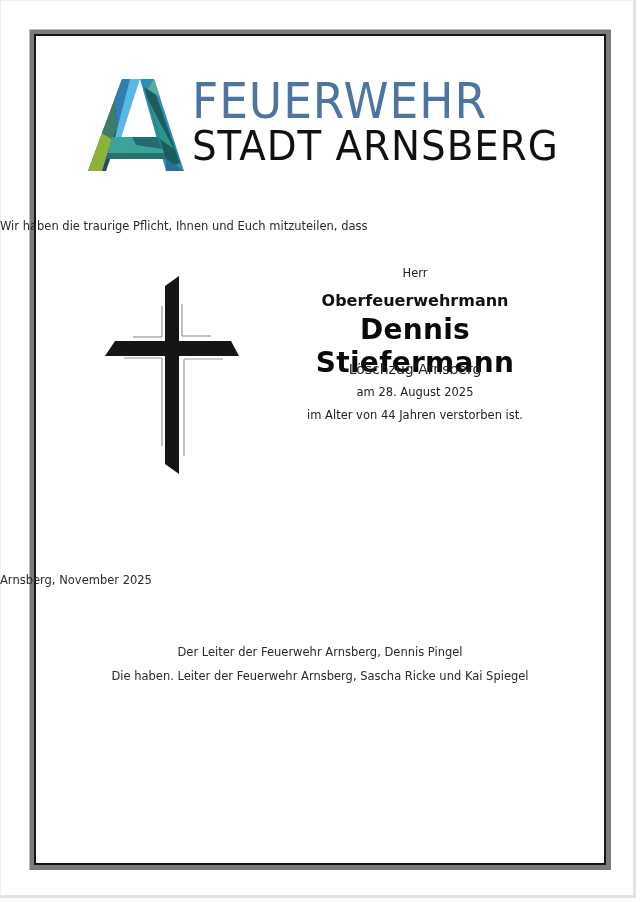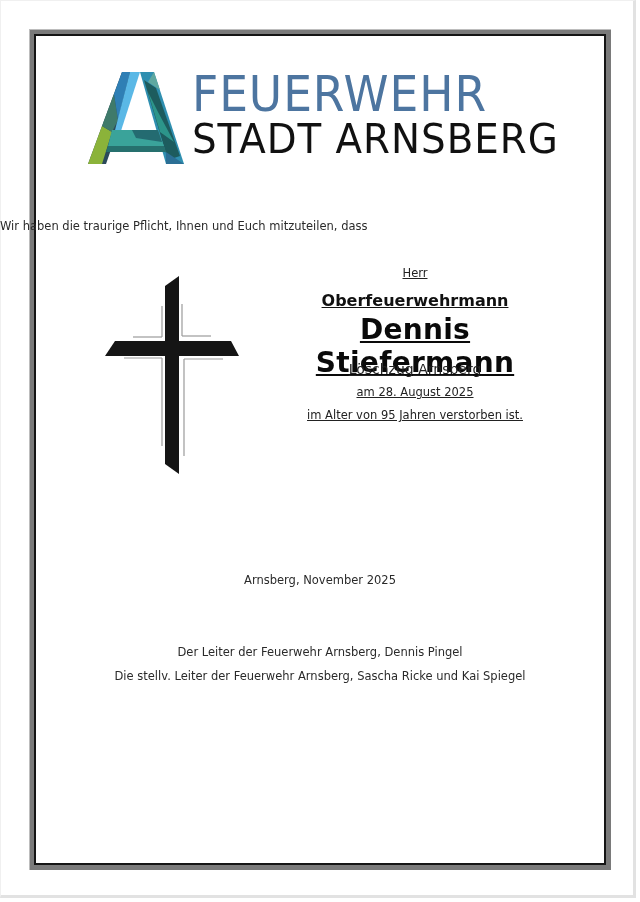--- a/index.html
+++ b/index.html
@@ -41,21 +41,21 @@
       position: absolute;
       left: 34px; top: 34px;
       width: 572px;
       height: 831px;
       background: #ffffff;
       border: 2px solid #151515;
       box-sizing: border-box;
     }
     .logo {
       position: absolute;
-      left: 88px; top: 72px;
+      left: 88px; top: 79px;
       width: 470px;
       height: 92px;
     }
     .logo-mark {
       position: absolute;
       left: 0; top: 0;
       width: 96px;
       height: 92px;
     }
     .logo-line1 {
@@ -95,39 +95,37 @@
       left: 104px; top: 276px;
       width: 137px;
       height: 200px;
     }
     .center-col {
       position: absolute;
       left: 262px;
       width: 306px;
       text-align: center;
       color: #222;
-      text-decoration: underline;
     }
     .salutation { top: 266px; font-size: 11.5px; }
     .rank { top: 291px; font-size: 16px; font-weight: bold; color: #111; }
     .name {
       top: 313px;
       font-size: 28px;
       font-weight: bold;
       color: #0a0a0a;
       letter-spacing: 0.3px;
     }
     .unit { top: 361px; font-size: 14px; }
     .date { top: 385px; font-size: 11.5px; }
     .age { top: 408px; font-size: 11.5px; }
     .place-date {
       position: absolute;
       left: 0; top: 573px;
       width: 640px;
-      text-align: center;
       font-size: 11.5px;
       color: #2a2a2a;
     }
     .sign {
       position: absolute;
       left: 0;
       width: 640px;
       text-align: center;
       font-size: 11.5px;
       color: #2a2a2a;
@@ -182,18 +180,18 @@
   <polygon points="61,10 75,0 75,198 61,188" fill="#151515"></polygon>
 
   <polygon points="11,65 127,65 135,80 1,80" fill="#151515"></polygon>
 </svg>
 
 <div class="center-col salutation" style="position:absolute;">Herr</div>
 <div class="center-col rank" style="position:absolute;">Oberfeuerwehrmann</div>
 <div class="center-col name" style="position:absolute;">Dennis Stiefermann</div>
 <div class="center-col unit" style="position:absolute;">Löschzug Arnsberg</div>
 <div class="center-col date" style="position:absolute;">am 28. August 2025</div>
-<div class="center-col age" style="position:absolute;">im Alter von 95 Jahren verstorben ist.</div>
+<div class="center-col age" style="position:absolute;">im Alter von 44 Jahren verstorben ist.</div>
 
 <div class="place-date">Arnsberg, November 2025</div>
 
 <div class="sign sign1">Der Leiter der Feuerwehr Arnsberg, Dennis Pingel</div>
-<div class="sign sign2">Die stellv. Leiter der Feuerwehr Arnsberg, Sascha Ricke und Kai Spiegel</div>
+<div class="sign sign2">Die haben. Leiter der Feuerwehr Arnsberg, Sascha Ricke und Kai Spiegel</div>
 
 </body></html>

